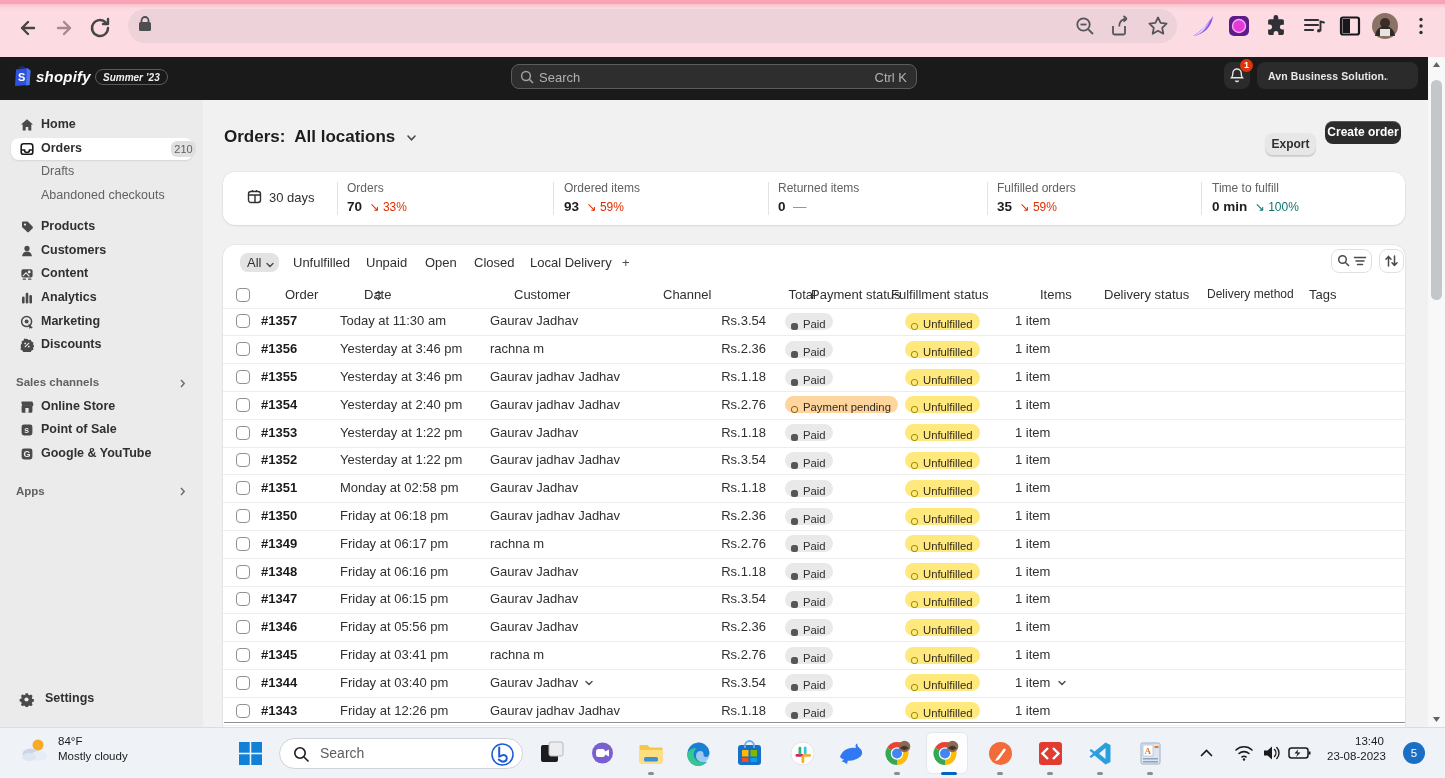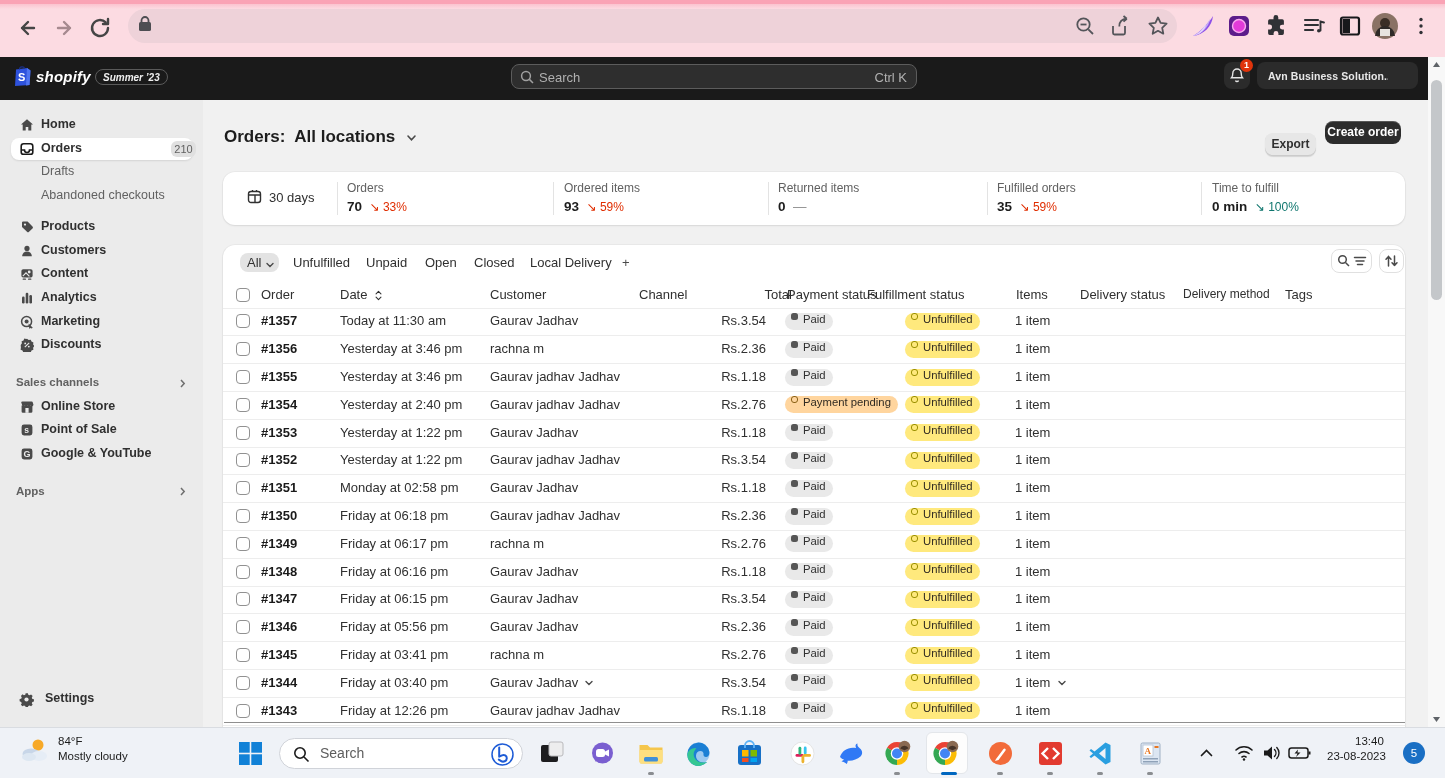--- a/index.html
+++ b/index.html
@@ -46,26 +46,26 @@
 .statlabel { position:absolute; top:9px; font-size:12px; color:#616161; white-space:nowrap; }
 .statval { position:absolute; top:27px; font-size:13.5px; font-weight:bold; color:#1d1d1d; white-space:nowrap; }
 .statpct { font-size:12px; font-weight:normal; color:#e02d00; }
 .statpct.green { color:#0f766e; }
 
 #tablecard { position:absolute; left:20px; top:145px; width:1182px; height:482px; background:#fff; border-radius:12px 12px 0 0; box-shadow:0 1px 2px rgba(0,0,0,0.08), 0 0 0 1px rgba(0,0,0,0.03); overflow:hidden; }
 .tab { position:absolute; top:108px; font-size:13px; color:#303030; white-space:nowrap; }
 .iconbtn { position:absolute; top:103px; height:24px; border:1px solid #e0e0e0; border-radius:8px; background:#fff; }
 
 
-.hdr { position:absolute; top:0; font-size:13px; color:#303030; font-weight:400; white-space:nowrap; }
+.hdr { position:absolute; top:0; font-size:13px; color:#303030; font-weight:400; white-space:nowrap;margin-left:24px; }
 .row-border { position:absolute; left:0; width:1182px; height:1px; background:#ededed; }
 .cell { position:absolute; font-size:13px; color:#303030; white-space:nowrap; }
 .ordnum { font-weight:600; color:#1a1a1a; }
 .cbx { position:absolute; width:14px; height:14px; border:1.5px solid #919191; border-radius:4px; background:#fff; }
-.pill { position:absolute; height:17px; border-radius:9px; font-size:11.3px; color:#302a22; display:flex; align-items:flex-start; padding:0 7px 0 6px; white-space:nowrap; }
+.pill { position:absolute; height:17px; border-radius:9px; font-size:11.3px; color:#302a22; display:flex; align-items:flex-end; padding:0 7px 0 6px; white-space:nowrap; }
 .pill .dotf { width:7px; height:7px; background:#565656; border-radius:2.5px; margin-right:5px; }
 .pill .dotr { width:7px; height:7px; border:1.6px solid #9a8f00; border-radius:3px; margin-right:5px; }
 .pill.paid { background:#e9e9e9; color:#303030; }
 .pill.unful { background:#ffe97d; }
 .pill.pend { background:#ffd59e; }
 .pill.pend .dotr { border-color:#8a6116; }
 
 
 #scrollbar { position:absolute; left:1428px; top:57px; width:17px; height:670px; background:#f8f8f8; }
 #sthumb { position:absolute; left:3px; top:23px; width:11px; height:220px; background:#c4c7ca; border-radius:6px; }

